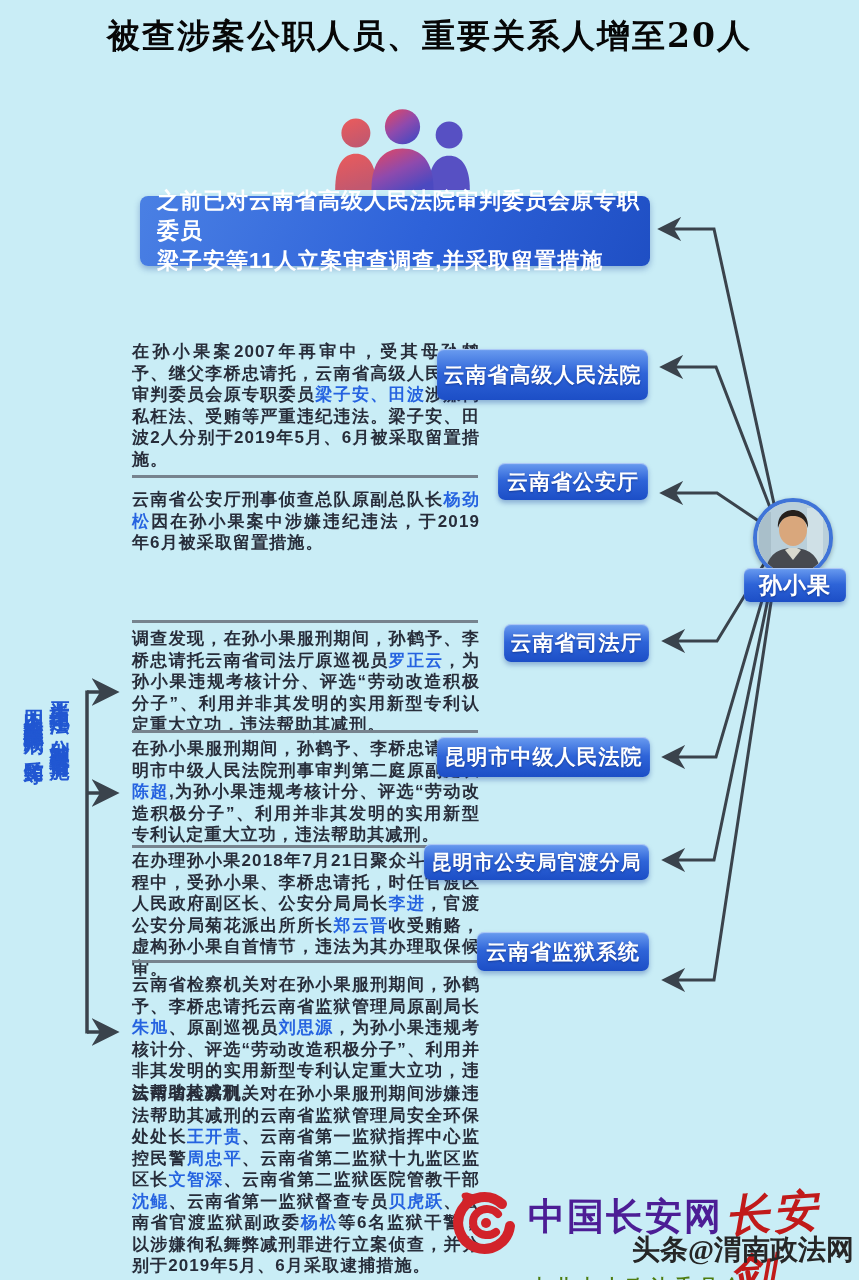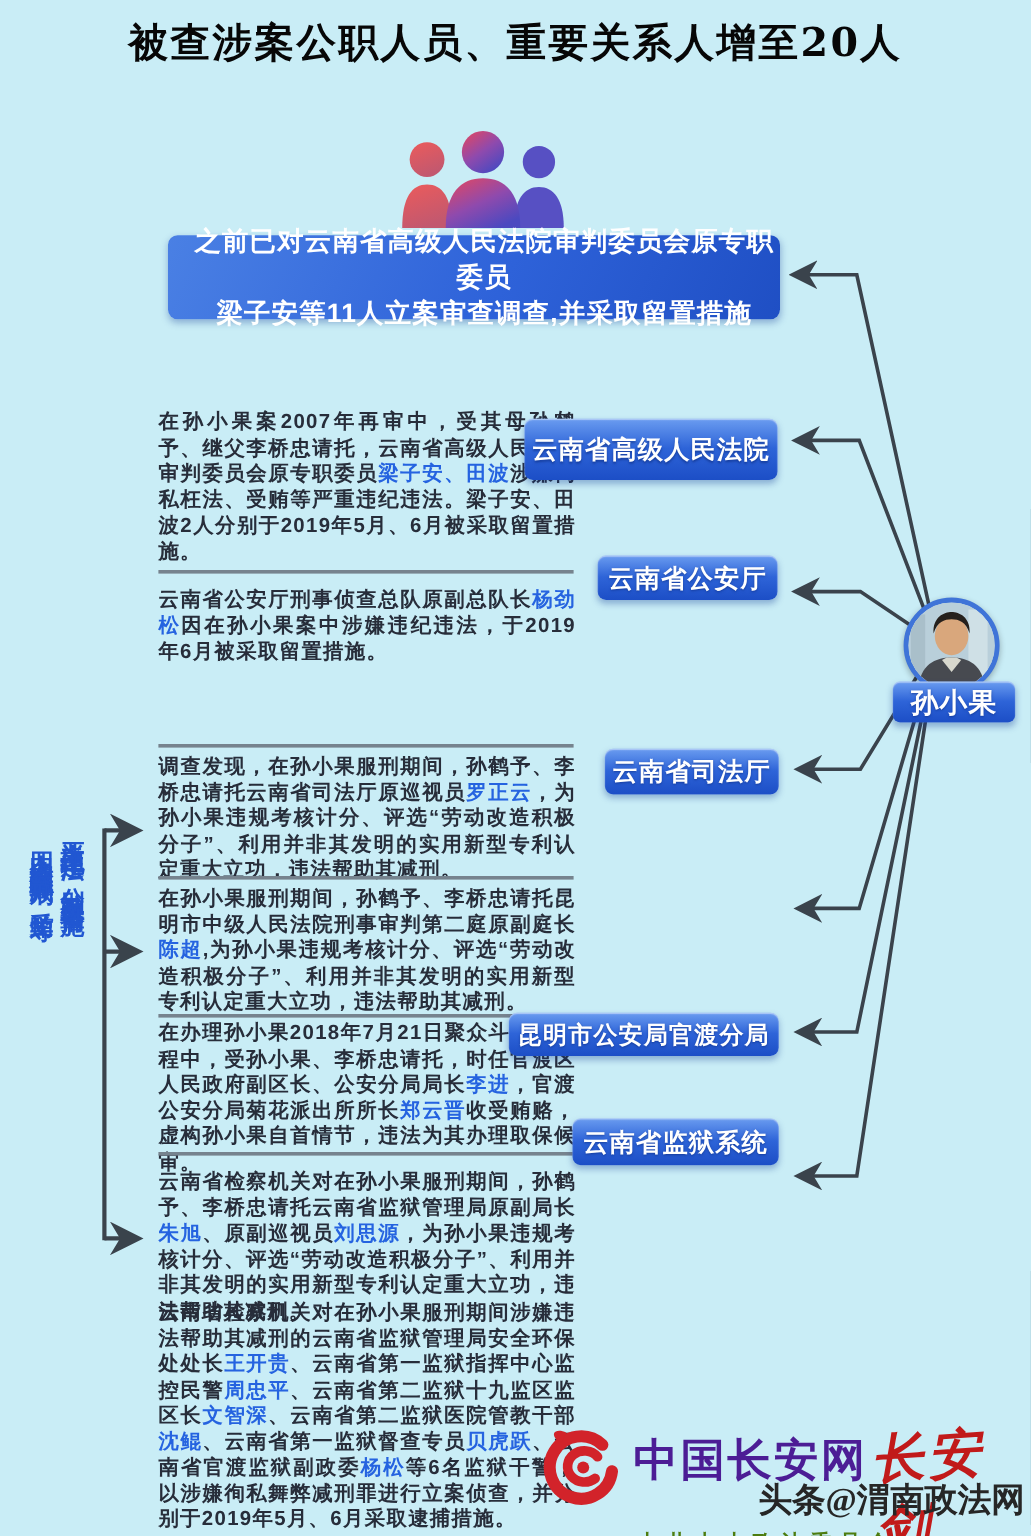--- a/index.html
+++ b/index.html
@@ -8,21 +8,21 @@
 
   .page-title{position:absolute;top:14px;left:0;width:859px;text-align:center;
     font-family:"DejaVu Serif","Liberation Serif",serif;font-weight:bold;font-size:33px;
     letter-spacing:2px;color:#070707;}
 
   
   .banner{position:absolute;left:140px;top:196px;width:510px;height:70px;border-radius:8px;
     background:linear-gradient(115deg,#4a80e4 0%,#2e62d9 55%,#1f4fc4 100%);
     box-shadow:0 3px 6px rgba(20,60,150,.35);color:#fff;font-weight:bold;font-size:22px;
     letter-spacing:1px;display:flex;flex-direction:column;justify-content:center;padding:0 0 0 17px;box-sizing:border-box;}
-  .banner div{line-height:30px;text-align:center;}
+  .banner div{line-height:30px;}
 
   
   .tblock{position:absolute;left:132px;width:348px;font-weight:bold;font-size:17px;line-height:21.5px;
     letter-spacing:1.1px;color:#272d3a;text-align:justify;}
   .b1{top:341px}.b2{top:489px}.b3{top:628px}.b4{top:738px}.b5{top:850px}.b6{top:974px}.b7{top:1083px}
   .hl{color:#2563e0;}
 
   .sep{position:absolute;left:132px;width:346px;height:3px;background:#76838e;}
   .s1{top:475px}.s2{top:620px}.s3{top:730px}.s4{top:845px}.s5{top:960px}
 
@@ -127,20 +127,21 @@
   <div class="tblock b4"><span>在孙小果服刑期间，孙鹤予、李桥忠请托昆明市中级人民法院刑事审判第二庭原副庭长</span><span class="hl">陈超</span><span>,为孙小果违规考核计分、评选“劳动改造积极分子”、利用并非其发明的实用新型专利认定重大立功，违法帮助其减刑。</span></div>
   <div class="sep s4"></div>
   <div class="tblock b5"><span>在办理孙小果2018年7月21日聚众斗殴案过程中，受孙小果、李桥忠请托，时任官渡区人民政府副区长、公安分局局长</span><span class="hl">李进</span><span>，官渡公安分局菊花派出所所长</span><span class="hl">郑云晋</span><span>收受贿赂，虚构孙小果自首情节，违法为其办理取保候审。</span></div>
   <div class="sep s5"></div>
   <div class="tblock b6"><span>云南省检察机关对在孙小果服刑期间，孙鹤予、李桥忠请托云南省监狱管理局原副局长</span><span class="hl">朱旭</span><span>、原副巡视员</span><span class="hl">刘思源</span><span>，为孙小果违规考核计分、评选“劳动改造积极分子”、利用并非其发明的实用新型专利认定重大立功，违法帮助其减刑。</span></div>
   <div class="tblock b7"><span>云南省检察机关对在孙小果服刑期间涉嫌违法帮助其减刑的云南省监狱管理局安全环保处处长</span><span class="hl">王开贵</span><span>、云南省第一监狱指挥中心监控民警</span><span class="hl">周忠平</span><span>、云南省第二监狱十九监区监区长</span><span class="hl">文智深</span><span>、云南省第二监狱医院管教干部</span><span class="hl">沈鲲</span><span>、云南省第一监狱督查专员</span><span class="hl">贝虎跃</span><span>、云南省官渡监狱副政委</span><span class="hl">杨松</span><span>等6名监狱干警，以涉嫌徇私舞弊减刑罪进行立案侦查，并分别于2019年5月、6月采取逮捕措施。</span></div>
 
   <div class="pill p1">云南省高级人民法院</div>
   <div class="pill p2">云南省公安厅</div>
   <div class="pill p3">云南省司法厅</div>
+  <div class="pill p4">昆明市中级人民法院</div>
   <div class="pill p5">昆明市公安局官渡分局</div>
   <div class="pill p6">云南省监狱系统</div>
 
   <div class="vtext v-outer">四人因涉嫌徇私舞弊减刑、受贿等</div>
   <div class="vtext v-inner">严重违纪违法，分别被采取留置措施</div>
 
   <div class="photo">
     <svg viewBox="0 0 72 72" width="72" height="72">
       <rect width="72" height="72" fill="#b9cfda"></rect>
       <rect x="50" y="6" width="16" height="60" fill="#cfe0e6"></rect>

